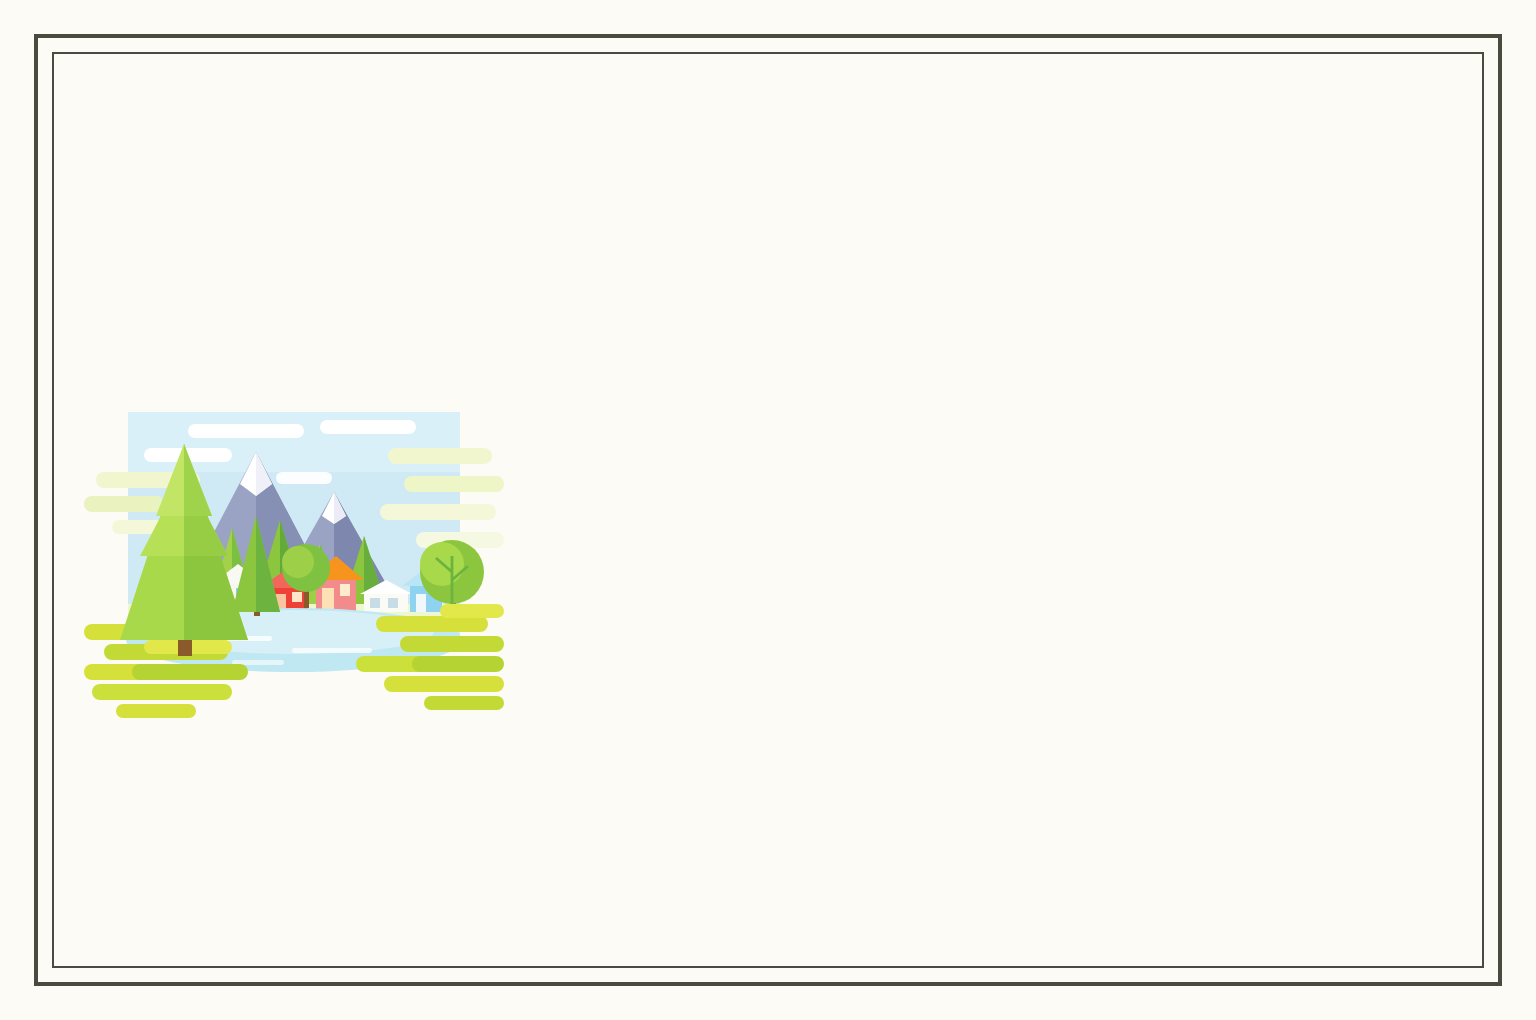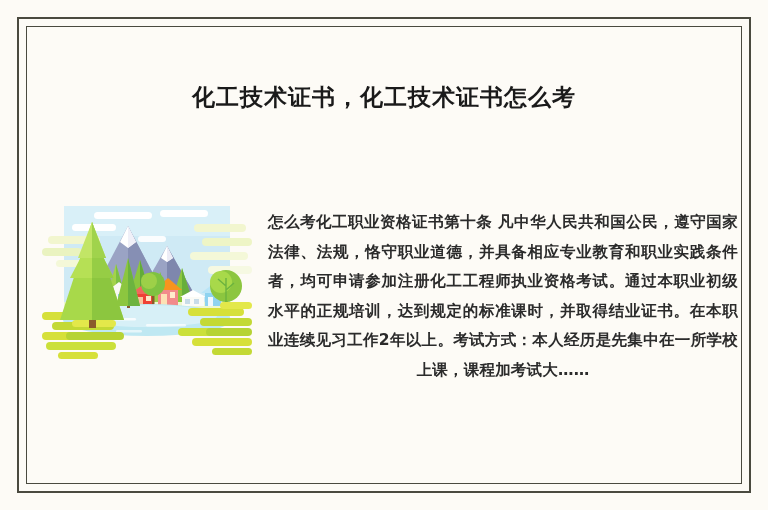--- a/index.html
+++ b/index.html
@@ -84,21 +84,20 @@
   .illustration svg { display: block; }
 </style>
 </head>
 <body>
 
 <div id="page">
 
   <div class="frame-outer"></div>
   <div class="frame-inner"></div>
 
-  <div class="title">化工技术证书，化工技术证书怎么考</div>
 
   <div class="illustration">
     <svg width="210" height="160" viewBox="0 0 210 160" xmlns="http://www.w3.org/2000/svg">
       <defs>
         <clipPath id="skyclip">
           <rect x="0" y="0" width="210" height="120"></rect>
         </clipPath>
       </defs>
 
       <g clip-path="url(#skyclip)">
@@ -225,15 +224,14 @@
       </g>
 
       <g>
         <rect x="85" y="96" width="3" height="10" fill="#8b5a2b"></rect>
         <polygon points="86,56 98,104 74,104" fill="#8cc63f"></polygon>
         <polygon points="86,56 98,104 86,104" fill="#6cb33f"></polygon>
       </g>
     </svg>
   </div>
 
-  <div class="body-text">怎么考化工职业资格证书第十条 凡中华人民共和国公民，遵守国家法律、法规，恪守职业道德，并具备相应专业教育和职业实践条件者，均可申请参加注册化工工程师执业资格考试。通过本职业初级水平的正规培训，达到规定的标准课时，并取得结业证书。在本职业连续见习工作2年以上。考试方式：本人经历是先集中在一所学校上课，课程加考试大……</div>
 
 </div>
 
 </body></html>

